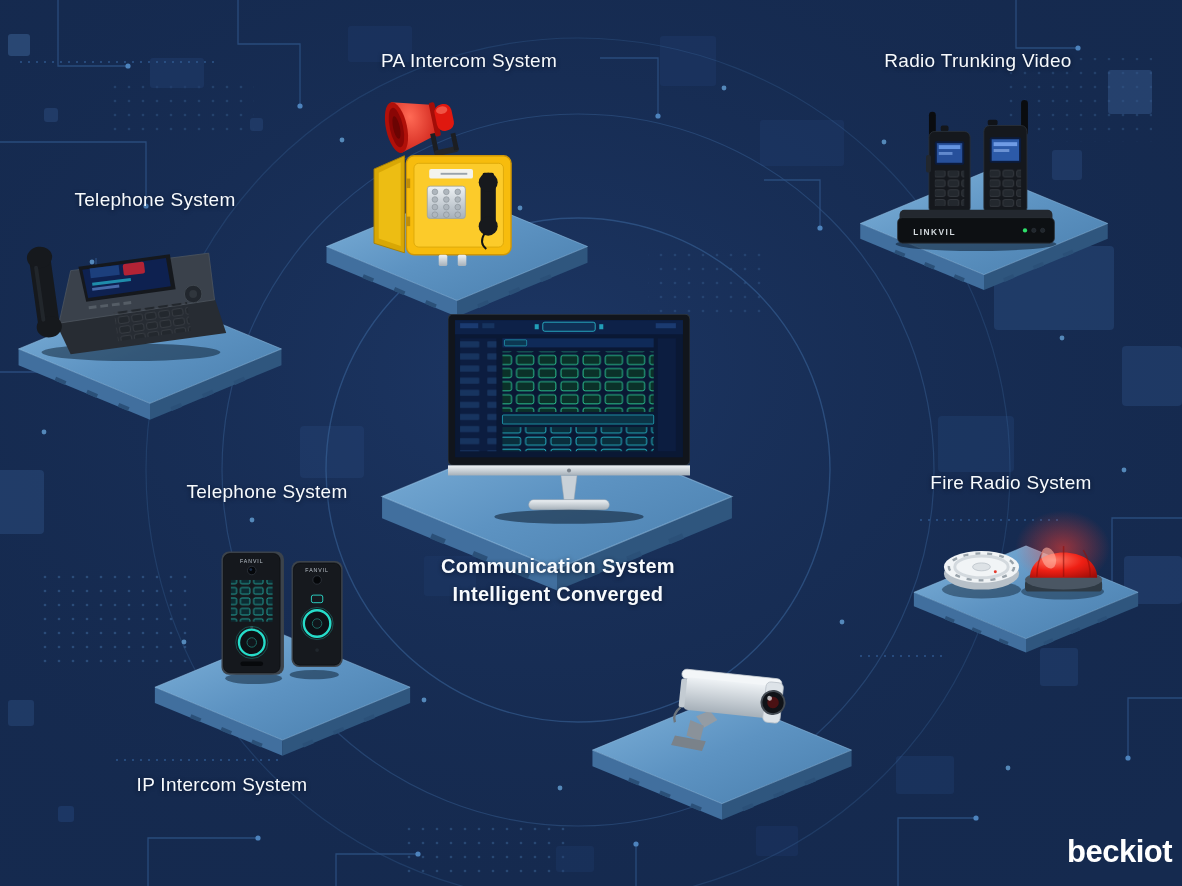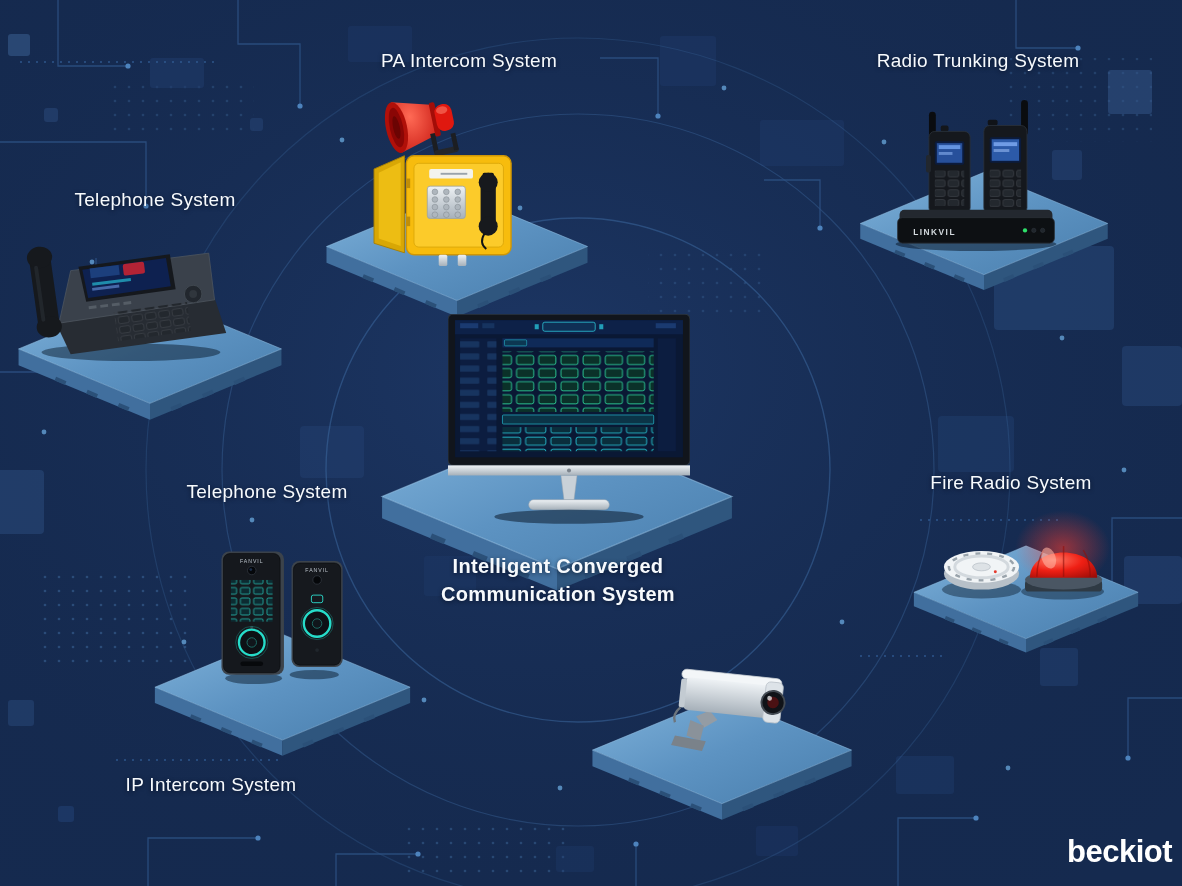--- a/index.html
+++ b/index.html
@@ -490,25 +490,25 @@
       <circle cx="111" cy="38" r="4.5" fill="#05070a" stroke="#2b3138" stroke-width="1"></circle>
       <rect x="105" y="54" width="12" height="8" rx="2" fill="none" stroke="#2bd4c6" stroke-width="1"></rect>
       <circle cx="111" cy="84" r="17" fill="none" stroke="#1b8e83" stroke-width="1" opacity="0.5"></circle>
       <circle cx="111" cy="84" r="14" fill="#0d1115" stroke="#26dcc9" stroke-width="2.5"></circle>
       <circle cx="111" cy="84" r="5" fill="#10161b" stroke="#1d6f68" stroke-width="1"></circle>
       <circle cx="111" cy="112" r="2" fill="#20262c"></circle>
     </g>
   </svg>
 
   <div class="label" style="left:469px;top:50px">PA Intercom System</div>
-  <div class="label" style="left:978px;top:50px">Radio Trunking System</div>
+  <div class="label" style="left:978px;top:50px">Radio Trunking Video</div>
   <div class="label" style="left:155px;top:189px">Telephone System</div>
   <div class="label" style="left:267px;top:481px">Telephone System</div>
   <div class="label" style="left:1011px;top:472px">Fire Radio System</div>
-  <div class="label" style="left:211px;top:774px">IP Intercom System</div>
+  <div class="label" style="left:222px;top:774px">IP Intercom System</div>
   <div class="label center-label" style="left:558px;top:552px">
+    <div>Communication System</div>
     <div>Intelligent Converged</div>
-    <div>Communication System</div>
   </div>
 
   <div class="logo">beckiot</div>
 
 </div>
 
 </body></html>

